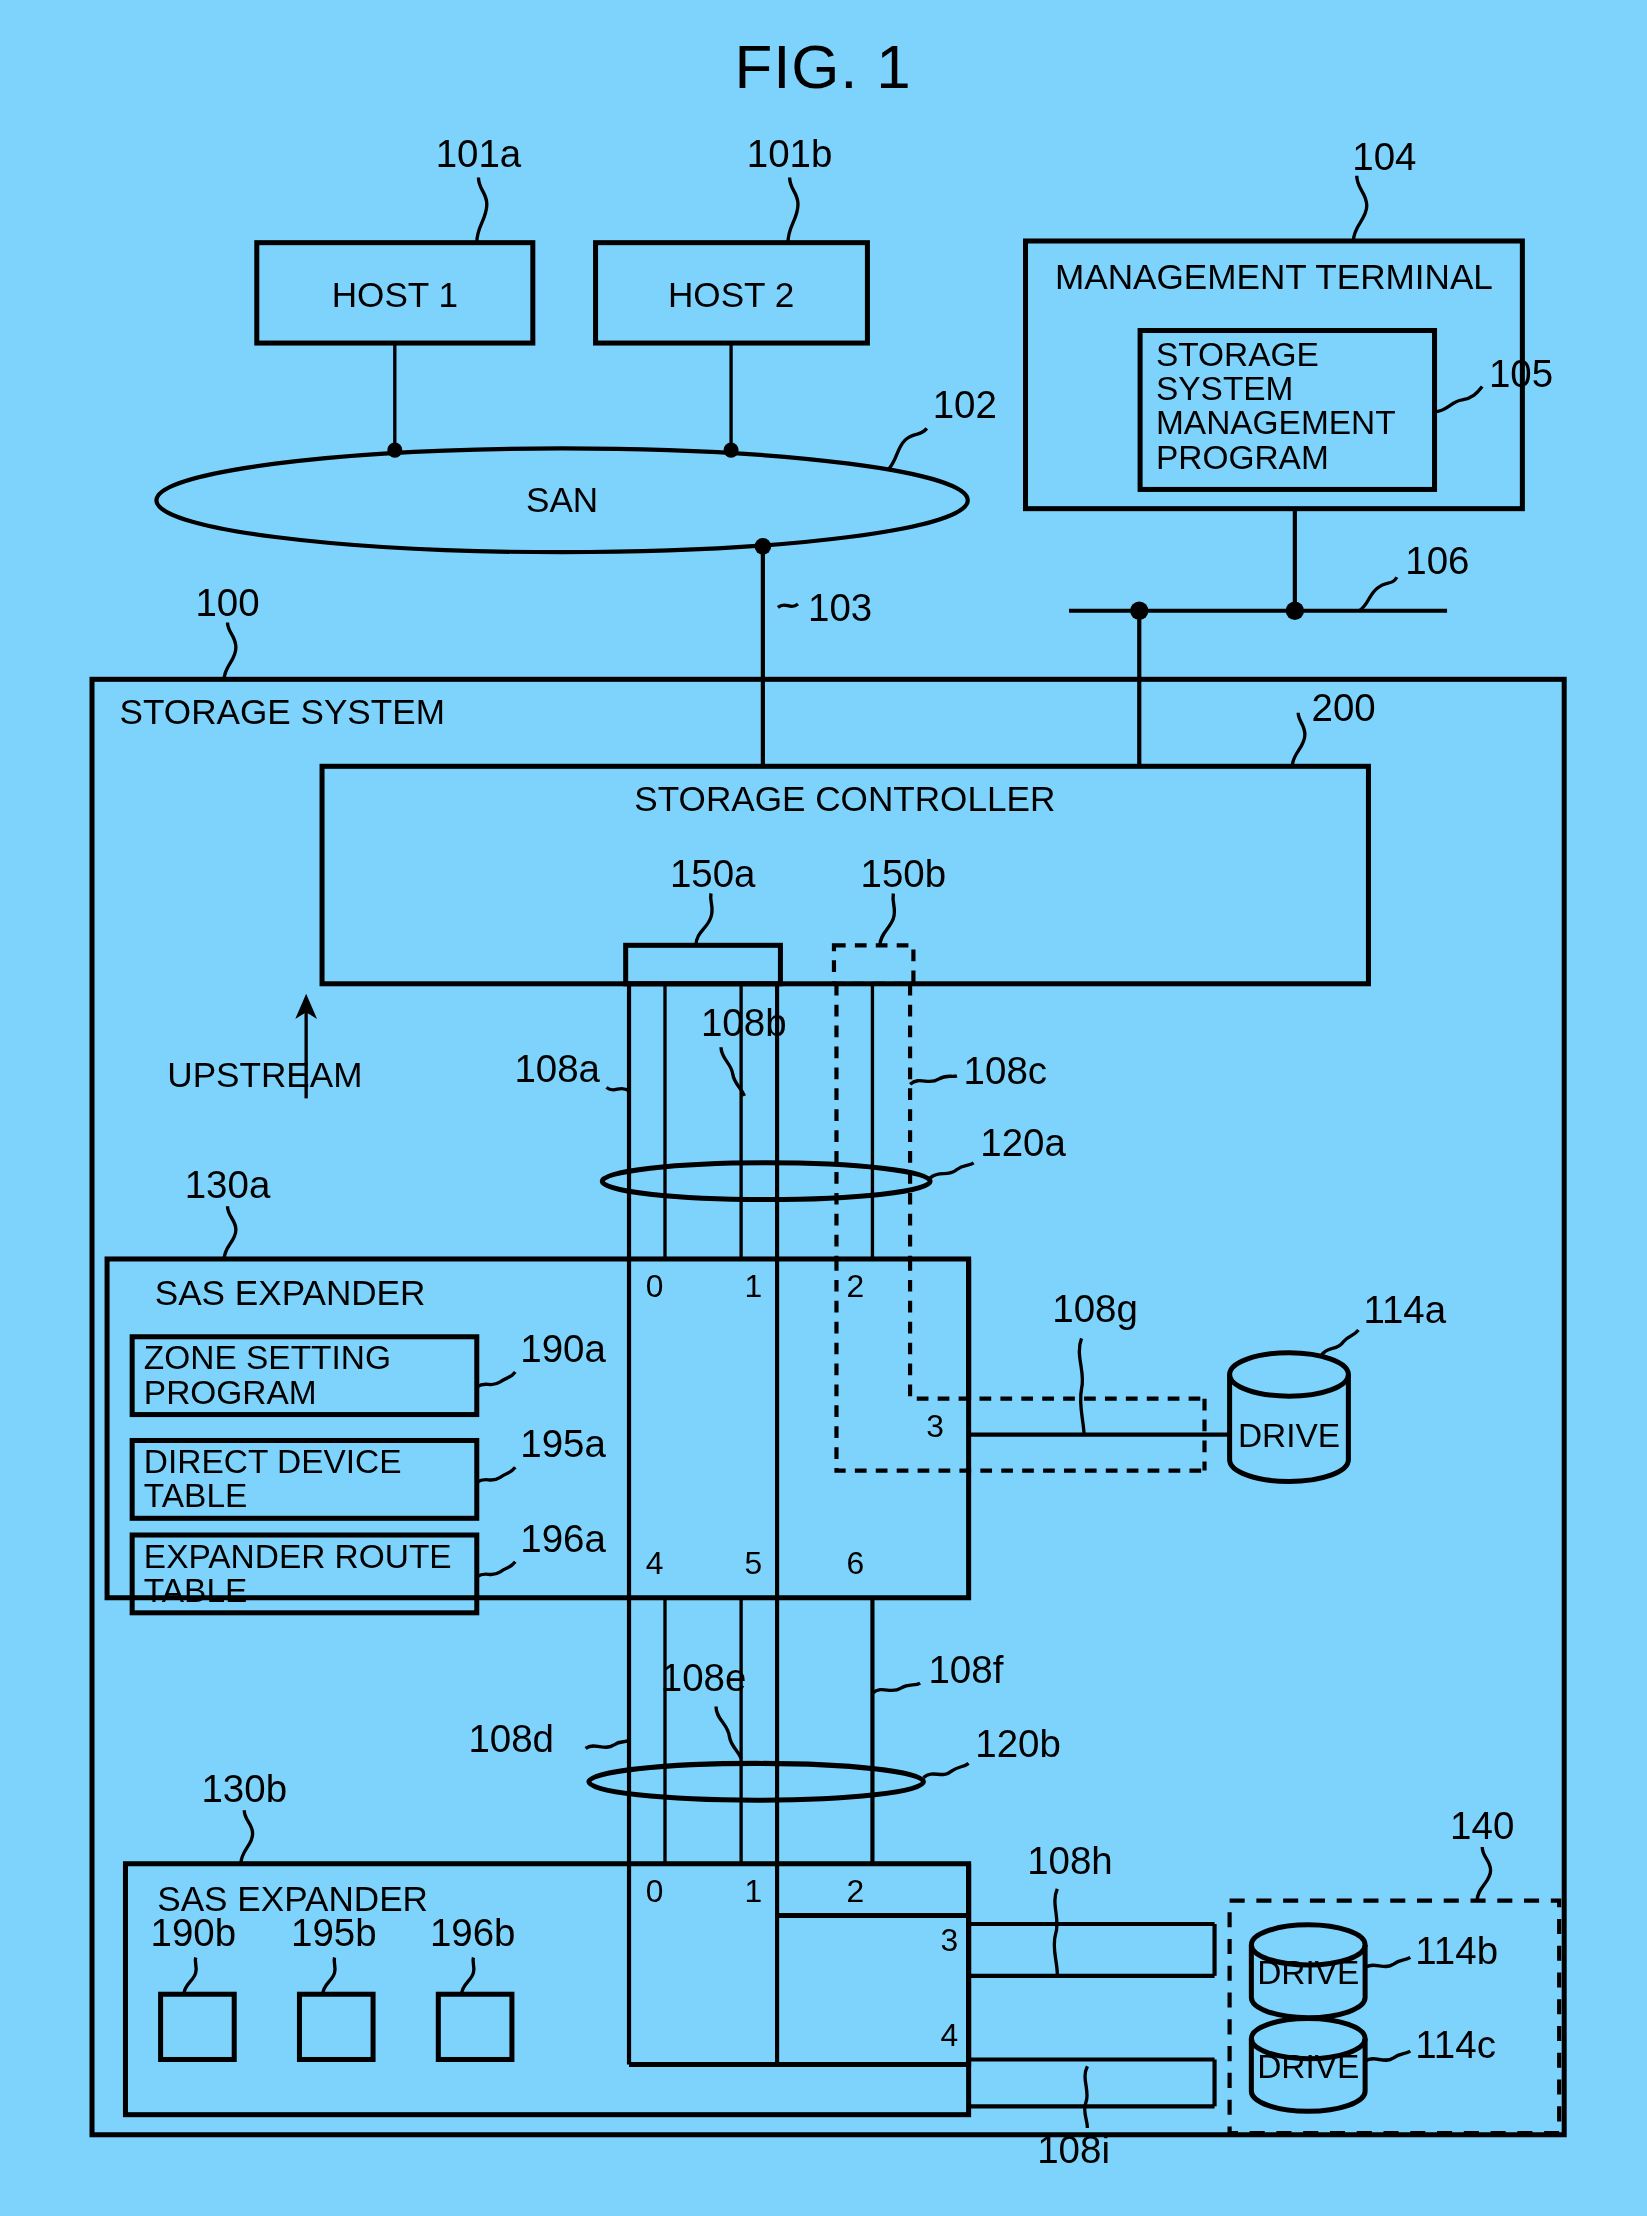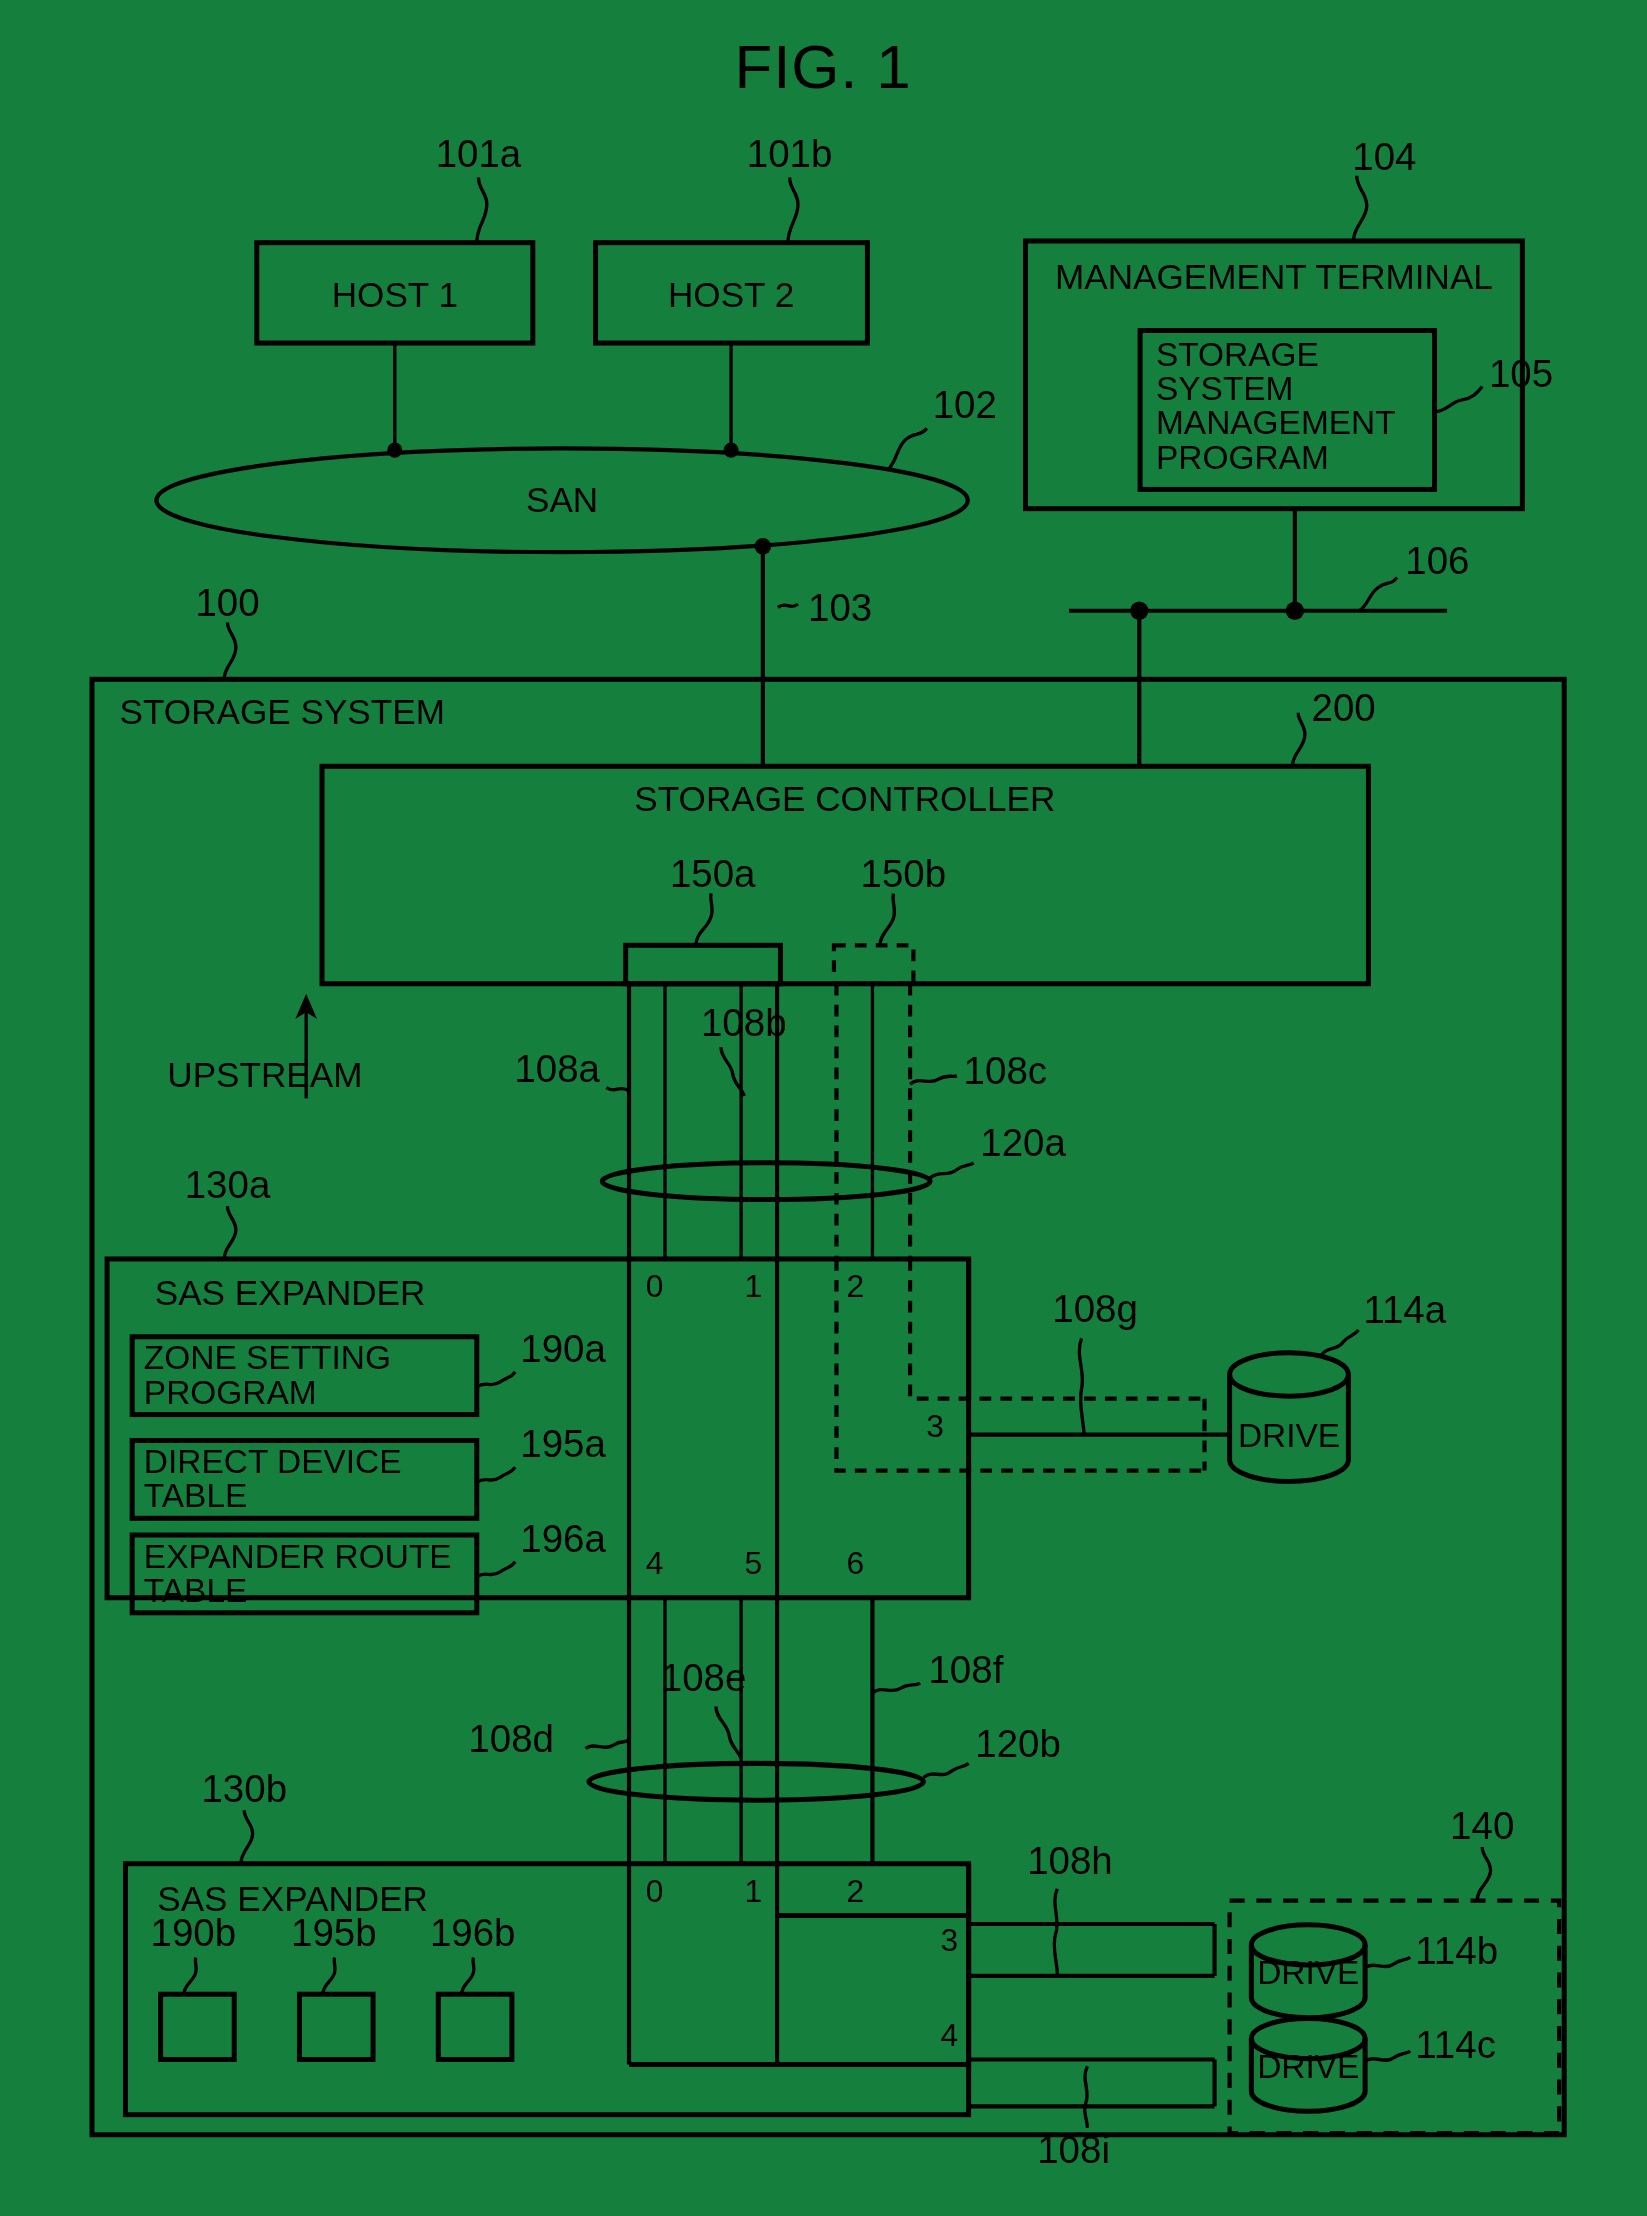--- a/index.html
+++ b/index.html
@@ -4,21 +4,21 @@
 <style>
   html, body {
     margin: 0;
     padding: 0;
     background: #ffffff;
   }
   #page {
     position: relative;
     width: 1647px;
     height: 2216px;
-    background: #15803d;
+    background: #7dd3fc;
     font-family: "Liberation Sans", sans-serif;
     overflow: hidden;
   }
   svg.figure {
     position: absolute;
     top: 0;
     left: 0;
     width: 1647px;
     height: 2216px;
   }

